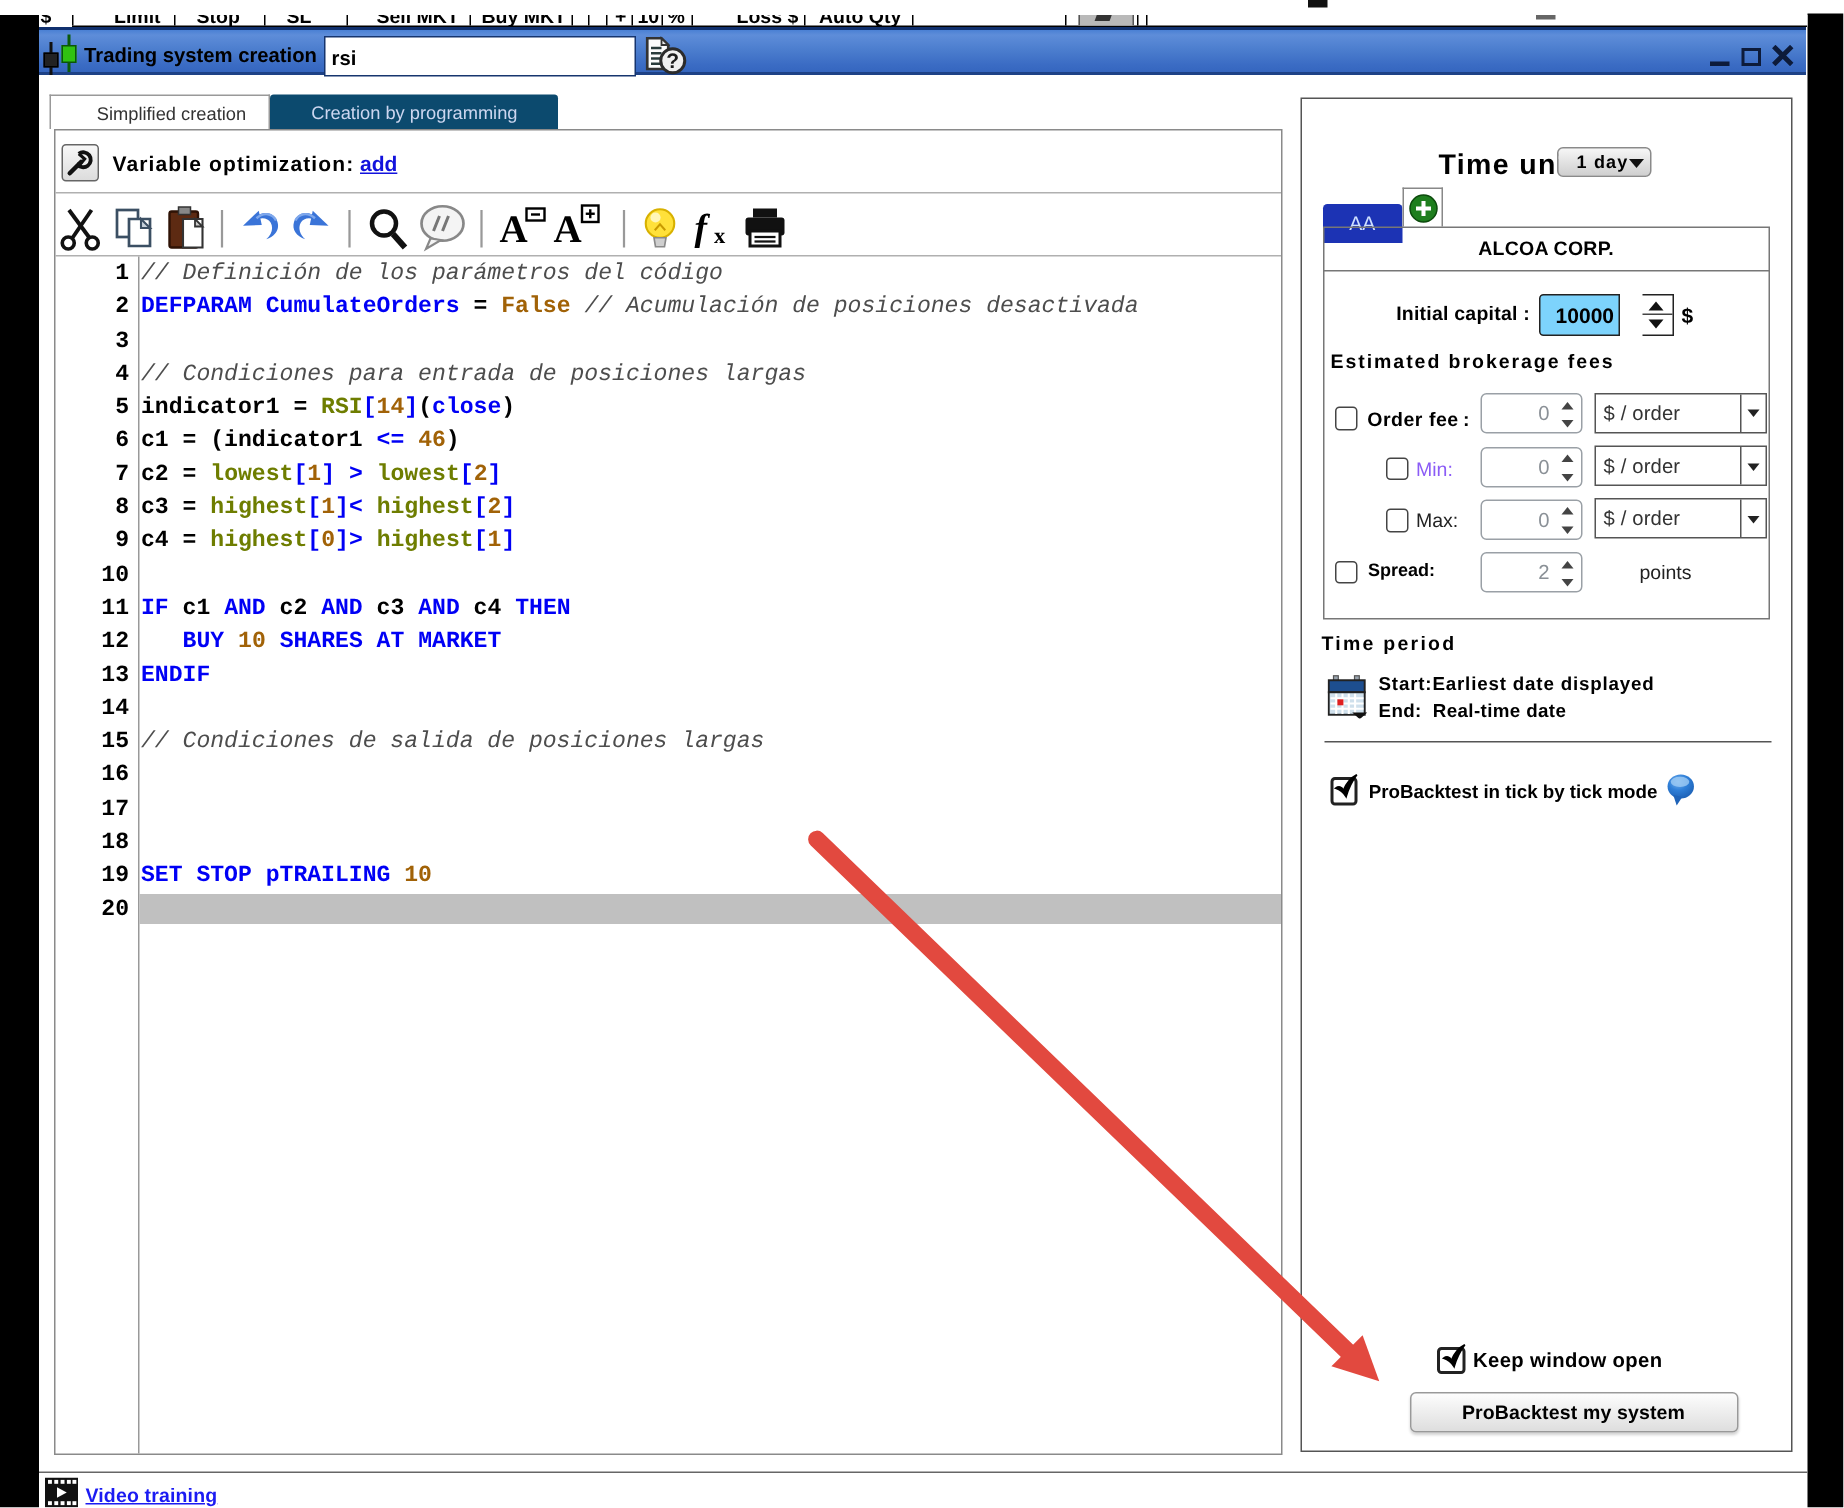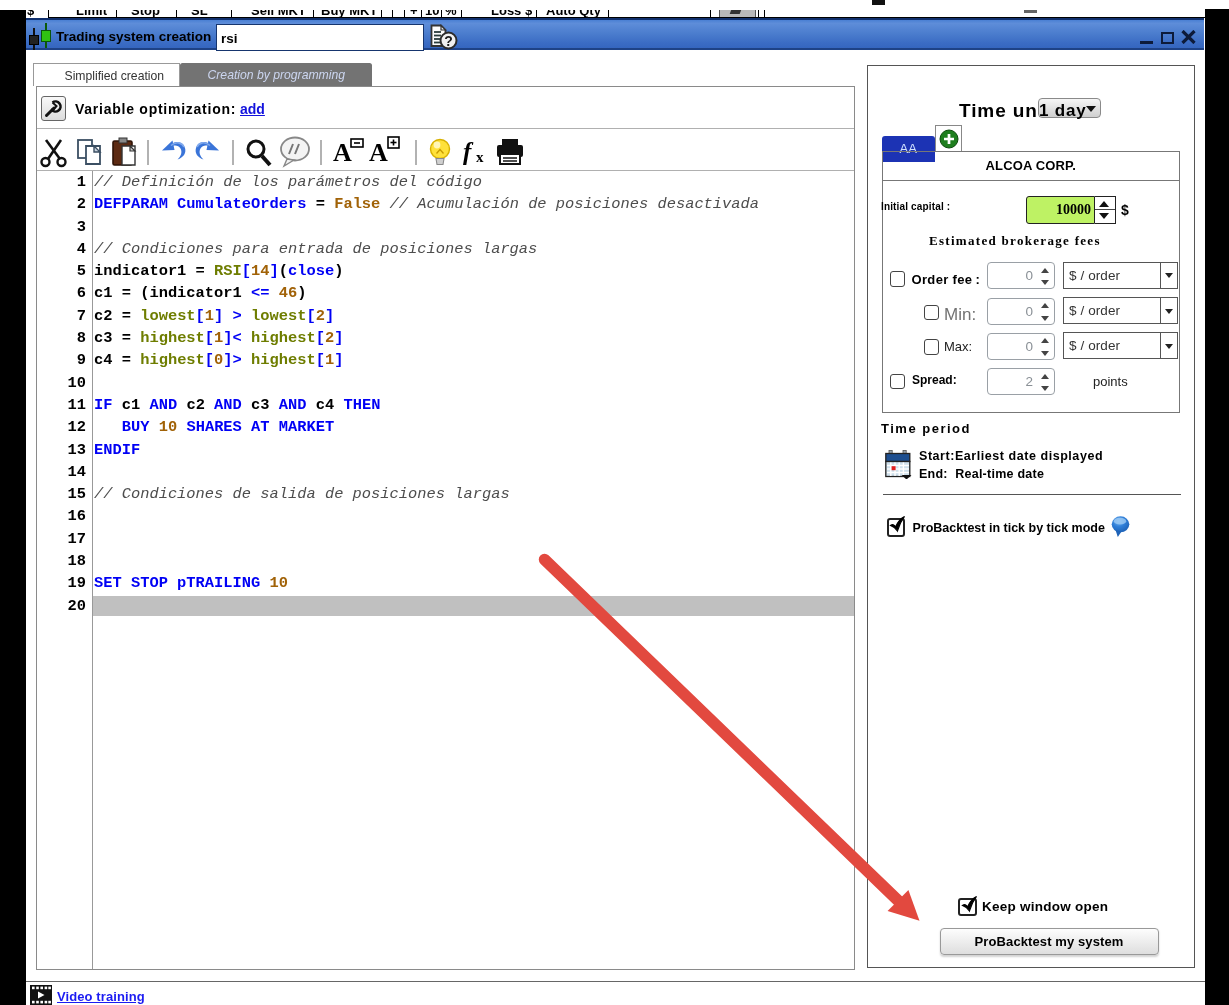--- a/index.html
+++ b/index.html
@@ -83,21 +83,21 @@
   <div class="abs" style="left:1114px;top:20.5px;width:13px;height:3.5px;background:#0d1b3a;"></div>
   <div class="abs" style="left:1135px;top:11.5px;width:13px;height:12px;border:2.6px solid #0d1b3a;box-sizing:border-box;"></div>
   <svg class="abs" style="left:1155px;top:10px;" width="15" height="14" viewBox="0 0 15 14">
     <path d="M1.5 1 L13.5 13 M13.5 1 L1.5 13" stroke="#0d1b3a" stroke-width="3.2"></path>
   </svg>
 </div>
 
 <div class="abs" style="left:32.5px;top:63px;width:147px;height:23px;background:#fff;border:1px solid #999;border-bottom:none;box-sizing:border-box;">
   <div class="abs" style="left:31px;top:5px;font-size:12.2px;color:#333;">Simplified creation</div>
 </div>
-<div class="abs" style="left:179.5px;top:63px;width:192px;height:23px;background:#737373;border-radius:2.5px 2.5px 0 0;font-style:italic;">
+<div class="abs" style="left:179.5px;top:63px;width:192px;height:23px;background:#0c4a6e;border-radius:2.5px 2.5px 0 0;">
   <div class="abs" style="left:28px;top:5px;font-size:12.2px;color:#ccd6f0;">Creation by programming</div>
 </div>
 
 <div class="abs" style="left:36px;top:86px;width:819px;height:884px;border:1px solid #8a8a8a;box-sizing:border-box;background:#fff;"></div>
 
 <div class="abs" style="left:40.5px;top:95.5px;width:25px;height:25px;background:linear-gradient(#f8f8f8,#dcdcdc);border:1px solid #666;border-radius:3px;box-sizing:border-box;">
   <svg width="23" height="23" viewBox="0 0 23 23">
     <path d="M4.5 18.5 L12 11" stroke="#111" stroke-width="3" stroke-linecap="round" fill="none"></path>
     <path d="M10.5 5.5 A 5 5 0 1 1 9.5 12.5" fill="none" stroke="#111" stroke-width="2.6"></path>
     <path d="M10.5 5.5 L14.5 9 L12 12 L9.5 12.5" fill="none" stroke="#111" stroke-width="2"></path>
@@ -228,67 +228,67 @@
 
 
 
 <span class="k">SET STOP pTRAILING</span> <span class="n">10</span>
 </div>
 
 <div class="abs" style="left:867px;top:65px;width:328px;height:903px;border:1.5px solid #555;box-sizing:border-box;background:#fff;"></div>
 
 <div class="abs" style="left:959px;top:99.5px;font-weight:bold;font-size:19px;letter-spacing:0.9px;">Time unit:</div>
 <div class="abs" style="left:1038px;top:97.5px;width:63px;height:20px;background:linear-gradient(#f6f6f6,#cfcfcf);border:1px solid #8a8a8a;border-radius:4px;box-sizing:border-box;">
-  <div class="abs" style="left:0;top:2.5px;font-weight:bold;font-size:17px;letter-spacing:0.8px;">1 day</div>
+  <div class="abs" style="left:12px;top:2.5px;font-weight:bold;font-size:12px;letter-spacing:0.8px;">1 day</div>
   <div class="abs" style="left:47px;top:7.5px;width:0;height:0;border-left:5.5px solid transparent;border-right:5.5px solid transparent;border-top:6.5px solid #111;"></div>
 </div>
 
 <div class="abs" style="left:881.5px;top:125px;width:53.5px;height:26px;background:#1c33b4;border-radius:3px 3px 0 0;margin-top:11px;">
   <div class="abs" style="left:0;top:5px;width:100%;text-align:center;font-size:13px;color:#cfe0ff;">AA</div>
 </div>
 <div class="abs" style="left:935px;top:125px;width:27px;height:26px;background:#fff;border:1px solid #888;border-bottom:none;box-sizing:border-box;">
   <svg width="25" height="24" viewBox="0 0 25 24">
     <circle cx="13" cy="13" r="9" fill="#1e7e1e" stroke="#0c4a0c" stroke-width="1"></circle>
     <path d="M13 8 V18 M8 13 H18" stroke="#fff" stroke-width="2.7"></path>
   </svg>
 </div>
 
 <div class="abs" style="left:881.5px;top:150.5px;width:298.5px;height:262px;border:1px solid #777;box-sizing:border-box;"></div>
 <div class="abs" style="left:881.5px;top:150.5px;width:298.5px;height:30px;border-bottom:1px solid #777;box-sizing:border-box;">
   <div class="abs" style="left:0;top:7.5px;width:100%;text-align:center;font-weight:bold;font-size:13px;letter-spacing:0.15px;">ALCOA CORP.</div>
 </div>
 
-<div class="abs" style="left:881px;top:201px;width:139px;font-weight:bold;font-size:10px;letter-spacing:0.15px;">Initial capital :</div>
-<div class="abs" style="left:1026px;top:196px;width:69px;height:27.5px;background:#bef264;border:1.6px solid #222;border-radius:3px 0 0 3px;box-sizing:border-box;font-family:Liberation Serif, serif;">
+<div class="abs" style="left:881px;top:201px;width:139px;text-align:right;font-weight:bold;font-size:13px;letter-spacing:0.15px;">Initial capital :</div>
+<div class="abs" style="left:1026px;top:196px;width:54px;height:27.5px;background:#7dd3fc;border:1.6px solid #222;border-radius:3px 0 0 3px;box-sizing:border-box;">
   <div class="abs" style="right:3px;top:4.5px;font-weight:bold;font-size:14px;">10000</div>
 </div>
 <div class="abs" style="left:1095px;top:196px;width:21px;height:27.5px;background:#fff;border:1.6px solid #222;border-left:none;box-sizing:border-box;">
   <div class="abs" style="left:4px;top:4px;width:0;height:0;border-left:5px solid transparent;border-right:5px solid transparent;border-bottom:6px solid #111;"></div>
   <div class="abs" style="left:4px;top:15.5px;width:0;height:0;border-left:5px solid transparent;border-right:5px solid transparent;border-top:6px solid #111;"></div>
   <div class="abs" style="left:0;top:11.8px;width:100%;border-top:1.2px solid #444;"></div>
 </div>
 <div class="abs" style="left:1121px;top:201.5px;font-weight:bold;font-size:14px;">$</div>
 
-<div class="abs" style="left:929px;top:232.5px;font-weight:bold;font-size:13px;letter-spacing:1.3px;font-family:Liberation Serif, serif;">Estimated brokerage fees</div>
+<div class="abs" style="left:887px;top:232.5px;font-weight:bold;font-size:13px;letter-spacing:1.3px;">Estimated brokerage fees</div>
 
 <div class="abs" style="left:889.5px;top:271px;width:15.5px;height:15.5px;border:1.8px solid #444;border-radius:3px;box-sizing:border-box;background:#fff;"></div>
 <div class="abs" style="left:911.5px;top:271.5px;font-weight:bold;font-size:13px;letter-spacing:0.35px;">Order fee :</div>
 <div class="abs" style="left:987px;top:262px;width:68px;height:27px;border:1.5px solid #9aa0a6;border-radius:4px;box-sizing:border-box;background:#fff;">
   <div class="abs" style="right:21px;top:5px;font-size:13.5px;color:#8a9096;">0</div>
   <div class="abs" style="right:5px;top:4.5px;width:0;height:0;border-left:4.3px solid transparent;border-right:4.3px solid transparent;border-bottom:5.5px solid #444;"></div>
   <div class="abs" style="right:5px;top:17px;width:0;height:0;border-left:4.3px solid transparent;border-right:4.3px solid transparent;border-top:5.5px solid #444;"></div>
 </div>
 <div class="abs" style="left:1063px;top:261.5px;width:115px;height:27px;border:1.4px solid #555;box-sizing:border-box;background:#fff;">
   <div class="abs" style="left:5px;top:5px;font-size:13.5px;color:#333;letter-spacing:0.1px;">$ / order</div>
   <div class="abs" style="left:95.5px;top:0;height:100%;border-left:1.4px solid #555;"></div>
   <div class="abs" style="left:101px;top:10.5px;width:0;height:0;border-left:4.8px solid transparent;border-right:4.8px solid transparent;border-top:5.5px solid #222;"></div>
 </div>
 
 <div class="abs" style="left:923.5px;top:304.5px;width:15.5px;height:15.5px;border:1.8px solid #444;border-radius:3px;box-sizing:border-box;background:#fff;"></div>
-<div class="abs" style="left:944px;top:304.5px;font-size:17px;color:#737373;">Min:</div>
+<div class="abs" style="left:944px;top:304.5px;font-size:13px;color:#8b5cf6;">Min:</div>
 <div class="abs" style="left:987px;top:297.5px;width:68px;height:27px;border:1.5px solid #9aa0a6;border-radius:4px;box-sizing:border-box;background:#fff;">
   <div class="abs" style="right:21px;top:5px;font-size:13.5px;color:#8a9096;">0</div>
   <div class="abs" style="right:5px;top:4.5px;width:0;height:0;border-left:4.3px solid transparent;border-right:4.3px solid transparent;border-bottom:5.5px solid #444;"></div>
   <div class="abs" style="right:5px;top:17px;width:0;height:0;border-left:4.3px solid transparent;border-right:4.3px solid transparent;border-top:5.5px solid #444;"></div>
 </div>
 <div class="abs" style="left:1063px;top:297px;width:115px;height:27px;border:1.4px solid #555;box-sizing:border-box;background:#fff;">
   <div class="abs" style="left:5px;top:5px;font-size:13.5px;color:#333;letter-spacing:0.1px;">$ / order</div>
   <div class="abs" style="left:95.5px;top:0;height:100%;border-left:1.4px solid #555;"></div>
   <div class="abs" style="left:101px;top:10.5px;width:0;height:0;border-left:4.8px solid transparent;border-right:4.8px solid transparent;border-top:5.5px solid #222;"></div>
 </div>

